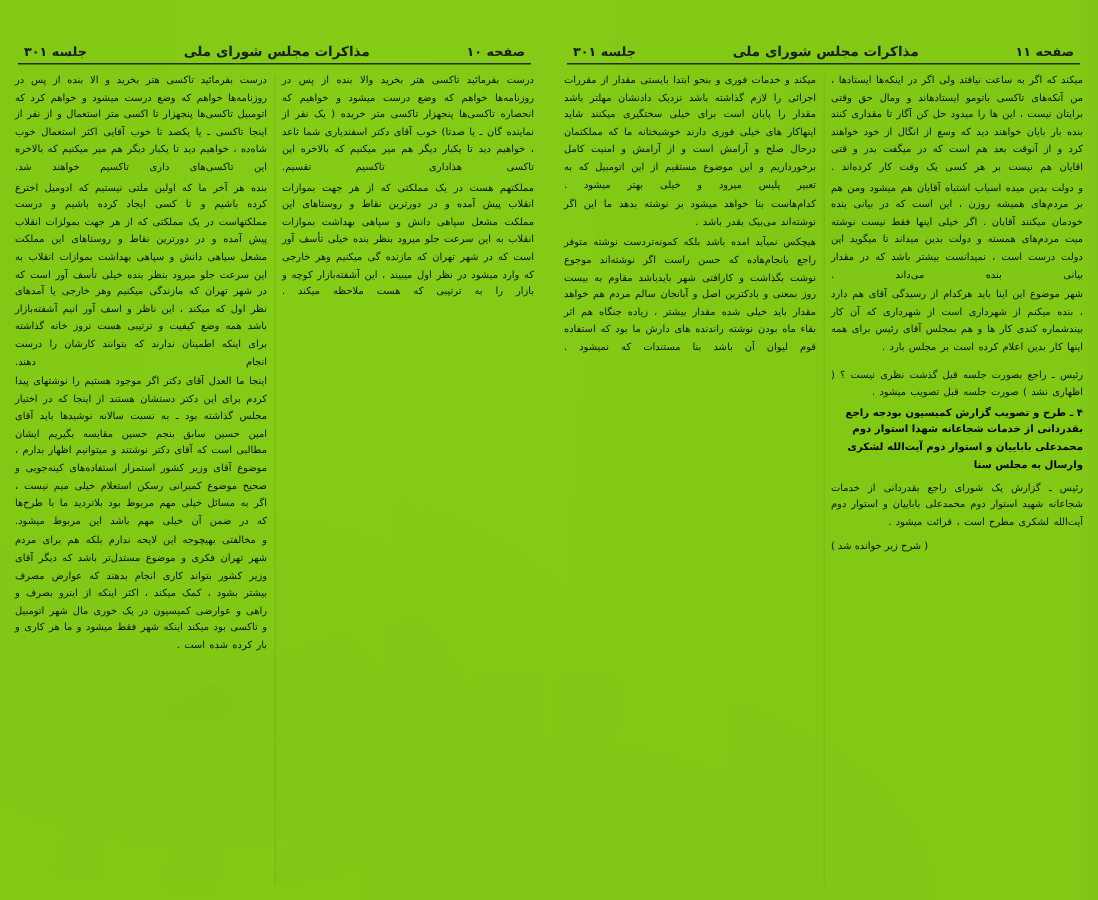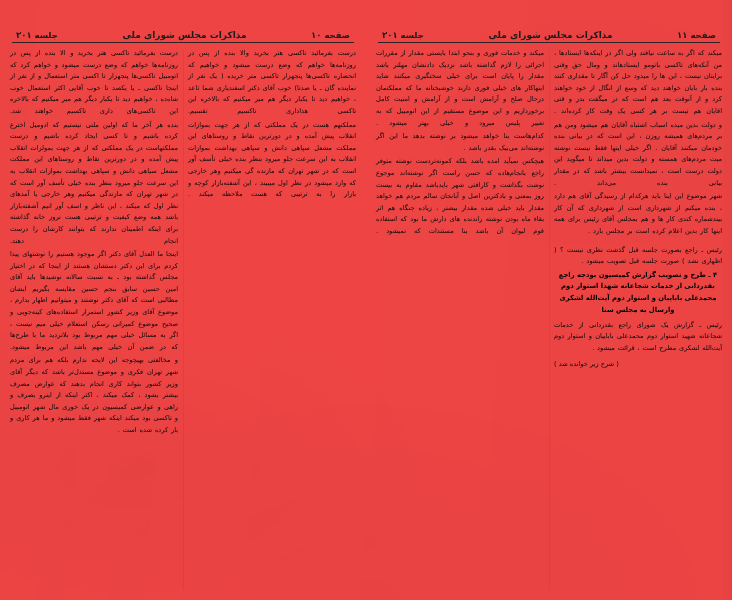--- a/index.html
+++ b/index.html
@@ -12,21 +12,21 @@
     width: 732px;
     height: 600px;
     overflow: hidden;
     font-family: "DejaVu Sans", sans-serif;
   }
 
   .scan-sheet {
     position: relative;
     width: 732px;
     height: 600px;
-    background: #ef4444;
+    background: #84cc16;
     display: flex;
     flex-direction: row;
     box-sizing: border-box;
   }
 
   
   .scan-sheet::after {
     content: "";
     position: absolute;
     inset: 0;
@@ -124,21 +124,20 @@
     text-align: center;
     color: #0c0c0e;
     letter-spacing: 0.15px;
     filter: blur(0.15px) contrast(1.2);
   }
   p.subhead {
     margin: 2px 0 3px 0;
     font-size: 6.8px;
     line-height: 11.8px;
     font-weight: bold;
-    text-align: center;
     color: #0c0c0e;
     filter: blur(0.15px) contrast(1.2);
   }
   p.centered {
     margin: 4px 0 2px 0;
     font-size: 6.6px;
     line-height: 11.6px;
     text-align: left;
     color: #17171a;
     filter: blur(0.18px) contrast(1.12);

